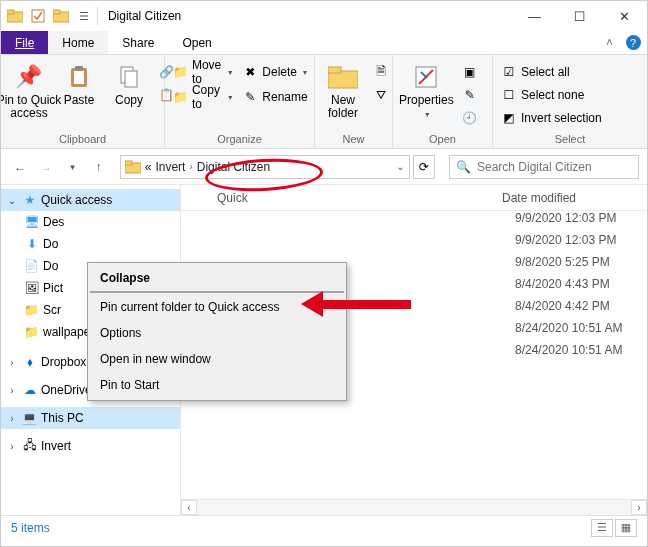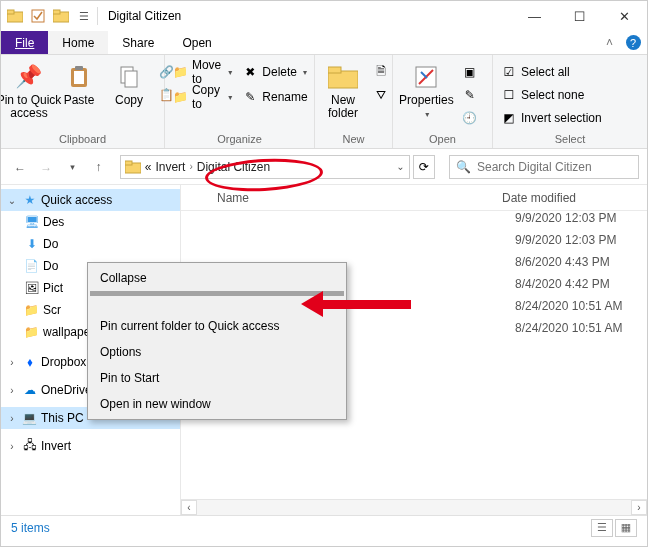--- a/index.html
+++ b/index.html
@@ -52,21 +52,21 @@
 .row { display: flex; align-items: flex-start; height: 22px; padding-left: 16px; }
 .row .ic { width: 18px; display:inline-flex; justify-content:center;}
 .row .name { flex: 0 0 300px; padding-left:4px;}
 .row .date { color: #555; }
 .status { height: 24px; border-top: 1px solid #e1e1e1; display:flex; align-items:center; padding: 0 10px; color:#1979ca; font-size:12px;}
 .status .viewbtns { margin-left:auto; display:flex; gap:2px;}
 .status .vb { width:22px; height:18px; border:1px solid #ccc; display:flex; align-items:center; justify-content:center; font-size:11px; color:#666;}
 
 .ctxmenu { position: absolute; left: 86px; top: 261px; width: 260px; background: #f0f0f0; border: 1px solid #a0a0a0; box-shadow: 3px 3px 6px rgba(0,0,0,0.25); z-index: 20; padding: 2px;}
 .ctxmenu .item { padding: 6px 10px; font-size: 12px;}
-.ctxmenu .first { font-weight: 400; border-bottom: 5px solid #a3a3a3; margin-bottom:17px;}
+.ctxmenu .first { font-weight: 700; border-bottom: 2px solid #a3a3a3; margin-bottom:1px;}
 
 .anno-circle { position:absolute; border:3px solid #e1001a; border-radius: 50%; left: 204px; top: 158px; width: 118px; height: 32px; transform: rotate(-3deg); z-index: 30; pointer-events:none;}
 
 .anno-arrow { position:absolute; left: 300px; top: 293px; width: 110px; height: 20px; z-index:30; pointer-events:none;}
 .anno-arrow .shaft { position:absolute; left:20px; top:6px; width:90px; height:9px; background:#e1001a;}
 .anno-arrow .head { position:absolute; left:0; top:-3px; width:0; height:0; border-right: 22px solid #e1001a; border-top: 13px solid transparent; border-bottom:13px solid transparent;}
 
 .ic-folder { color:#f8d36b;}
 svg { display:block; }
 .hscroll { position:absolute; bottom:0; left:0; right:0; height:16px; border-top:1px solid #e5e5e5; background:#f5f5f5; display:flex;}
@@ -332,37 +332,42 @@
       </div>
     <div style="height:6px;"></div>
     <div class="node">
         <span class="exp">›</span>
         <span class="ic">🖧</span>
         <span>Invert</span>
       </div>
   </div>
   <div class="list">
     <div class="colhdr">
-      <div class="c1">Name</div>
+      <div class="c1">Quick</div>
       <div>Date modified</div>
     </div>
     <div class="row">
         <span class="ic"></span>
         <span class="name"></span>
         <span class="date">9/9/2020 12:03 PM</span>
       </div>
     <div class="row">
         <span class="ic"></span>
         <span class="name"></span>
         <span class="date">9/9/2020 12:03 PM</span>
       </div>
     <div class="row">
         <span class="ic"></span>
         <span class="name"></span>
-        <span class="date">8/6/2020 4:43 PM</span>
+        <span class="date">9/8/2020 5:25 PM</span>
+      </div>
+    <div class="row">
+        <span class="ic"></span>
+        <span class="name"></span>
+        <span class="date">8/4/2020 4:43 PM</span>
       </div>
     <div class="row">
         <span class="ic"></span>
         <span class="name"></span>
         <span class="date">8/4/2020 4:42 PM</span>
       </div>
     <div class="row">
         <span class="ic">📄</span>
         <span class="name">Digital Citizen.rtf</span>
         <span class="date">8/24/2020 10:51 AM</span>
@@ -389,21 +394,21 @@
   <div class="viewbtns">
     <div class="vb">☰</div>
     <div class="vb">▦</div>
   </div>
 </div>
 
 <div class="ctxmenu">
   <div class="item first">Collapse</div>
   <div class="item">Pin current folder to Quick access</div>
   <div class="item">Options</div>
+  <div class="item">Open in new window</div>
   <div class="item">Pin to Start</div>
-  <div class="item">Open in new window</div>
 </div>
 
 <div class="anno-circle"></div>
 <div class="anno-arrow">
   <div class="shaft"></div>
     <div class="head"></div>
 </div>
 
 </body></html>

